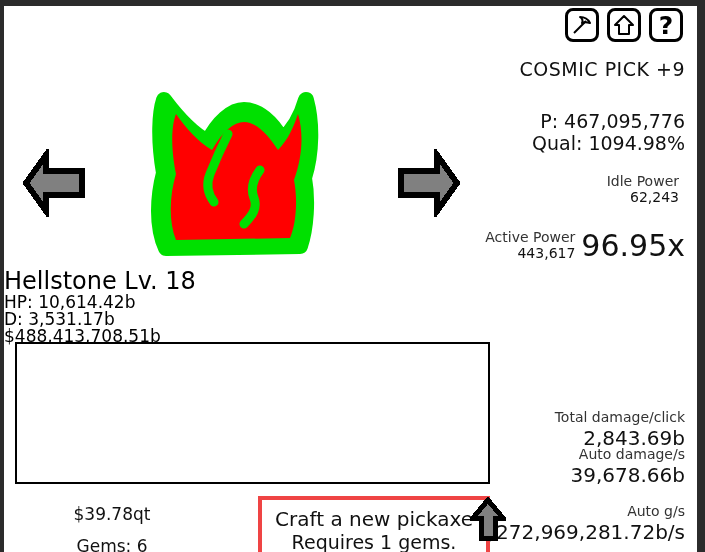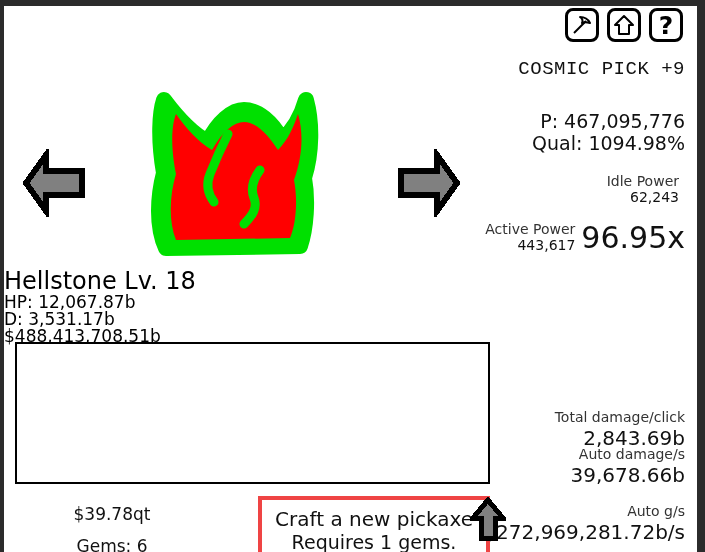--- a/index.html
+++ b/index.html
@@ -64,41 +64,40 @@
 
   
   .pick-title {
     position: absolute;
     top: 52px;
     right: 12px;
     font-size: 19px;
     letter-spacing: 0.5px;
     color: #111;
     text-align: right;
-    font-family: Liberation Mono, monospace;
   }
   .pick-stats {
     position: absolute;
     top: 105px;
     right: 12px;
     text-align: right;
     font-size: 19px;
     line-height: 1.15;
     color: #111;
   }
 
   .power-block {
     position: absolute;
     right: 12px;
     display: flex;
     align-items: center;
     justify-content: flex-end;
   }
   #idle-power-block  { top: 168px; }
-  #active-power-block{ top: 216px; }
+  #active-power-block{ top: 224px; }
   .power-labels {
     text-align: right;
     margin-right: 6px;
     color: #333;
   }
   .power-name {
     font-size: 14px;
     line-height: 1.1;
   }
   .power-value {
@@ -338,21 +337,21 @@
     </div>
 
     <div class="nav-arrow" id="nav-arrow-right">
       <svg width="70" height="68" viewBox="0 0 70 68" shape-rendering="crispEdges">
         <path d="M44 6 L44 22 L8 22 L8 46 L44 46 L44 62 L64 34 Z" fill="#808080" stroke="#000" stroke-width="6" stroke-linejoin="miter"></path>
       </svg>
     </div>
 
     <div id="monster-info">
       <div id="monster-name">Hellstone Lv. 18</div>
-      <div class="monster-line">HP: 12,067.87b</div>
+      <div class="monster-line">HP: 10,614.42b</div>
       <div class="monster-line">D: 3,531.17b</div>
       <div class="monster-line">$488,413,708.51b</div>
     </div>
 
     <div id="log-panel"></div>
 
     <div id="currency-block">
       <div>$39.78qt</div>
       <div>Gems: 6</div>
     </div>

